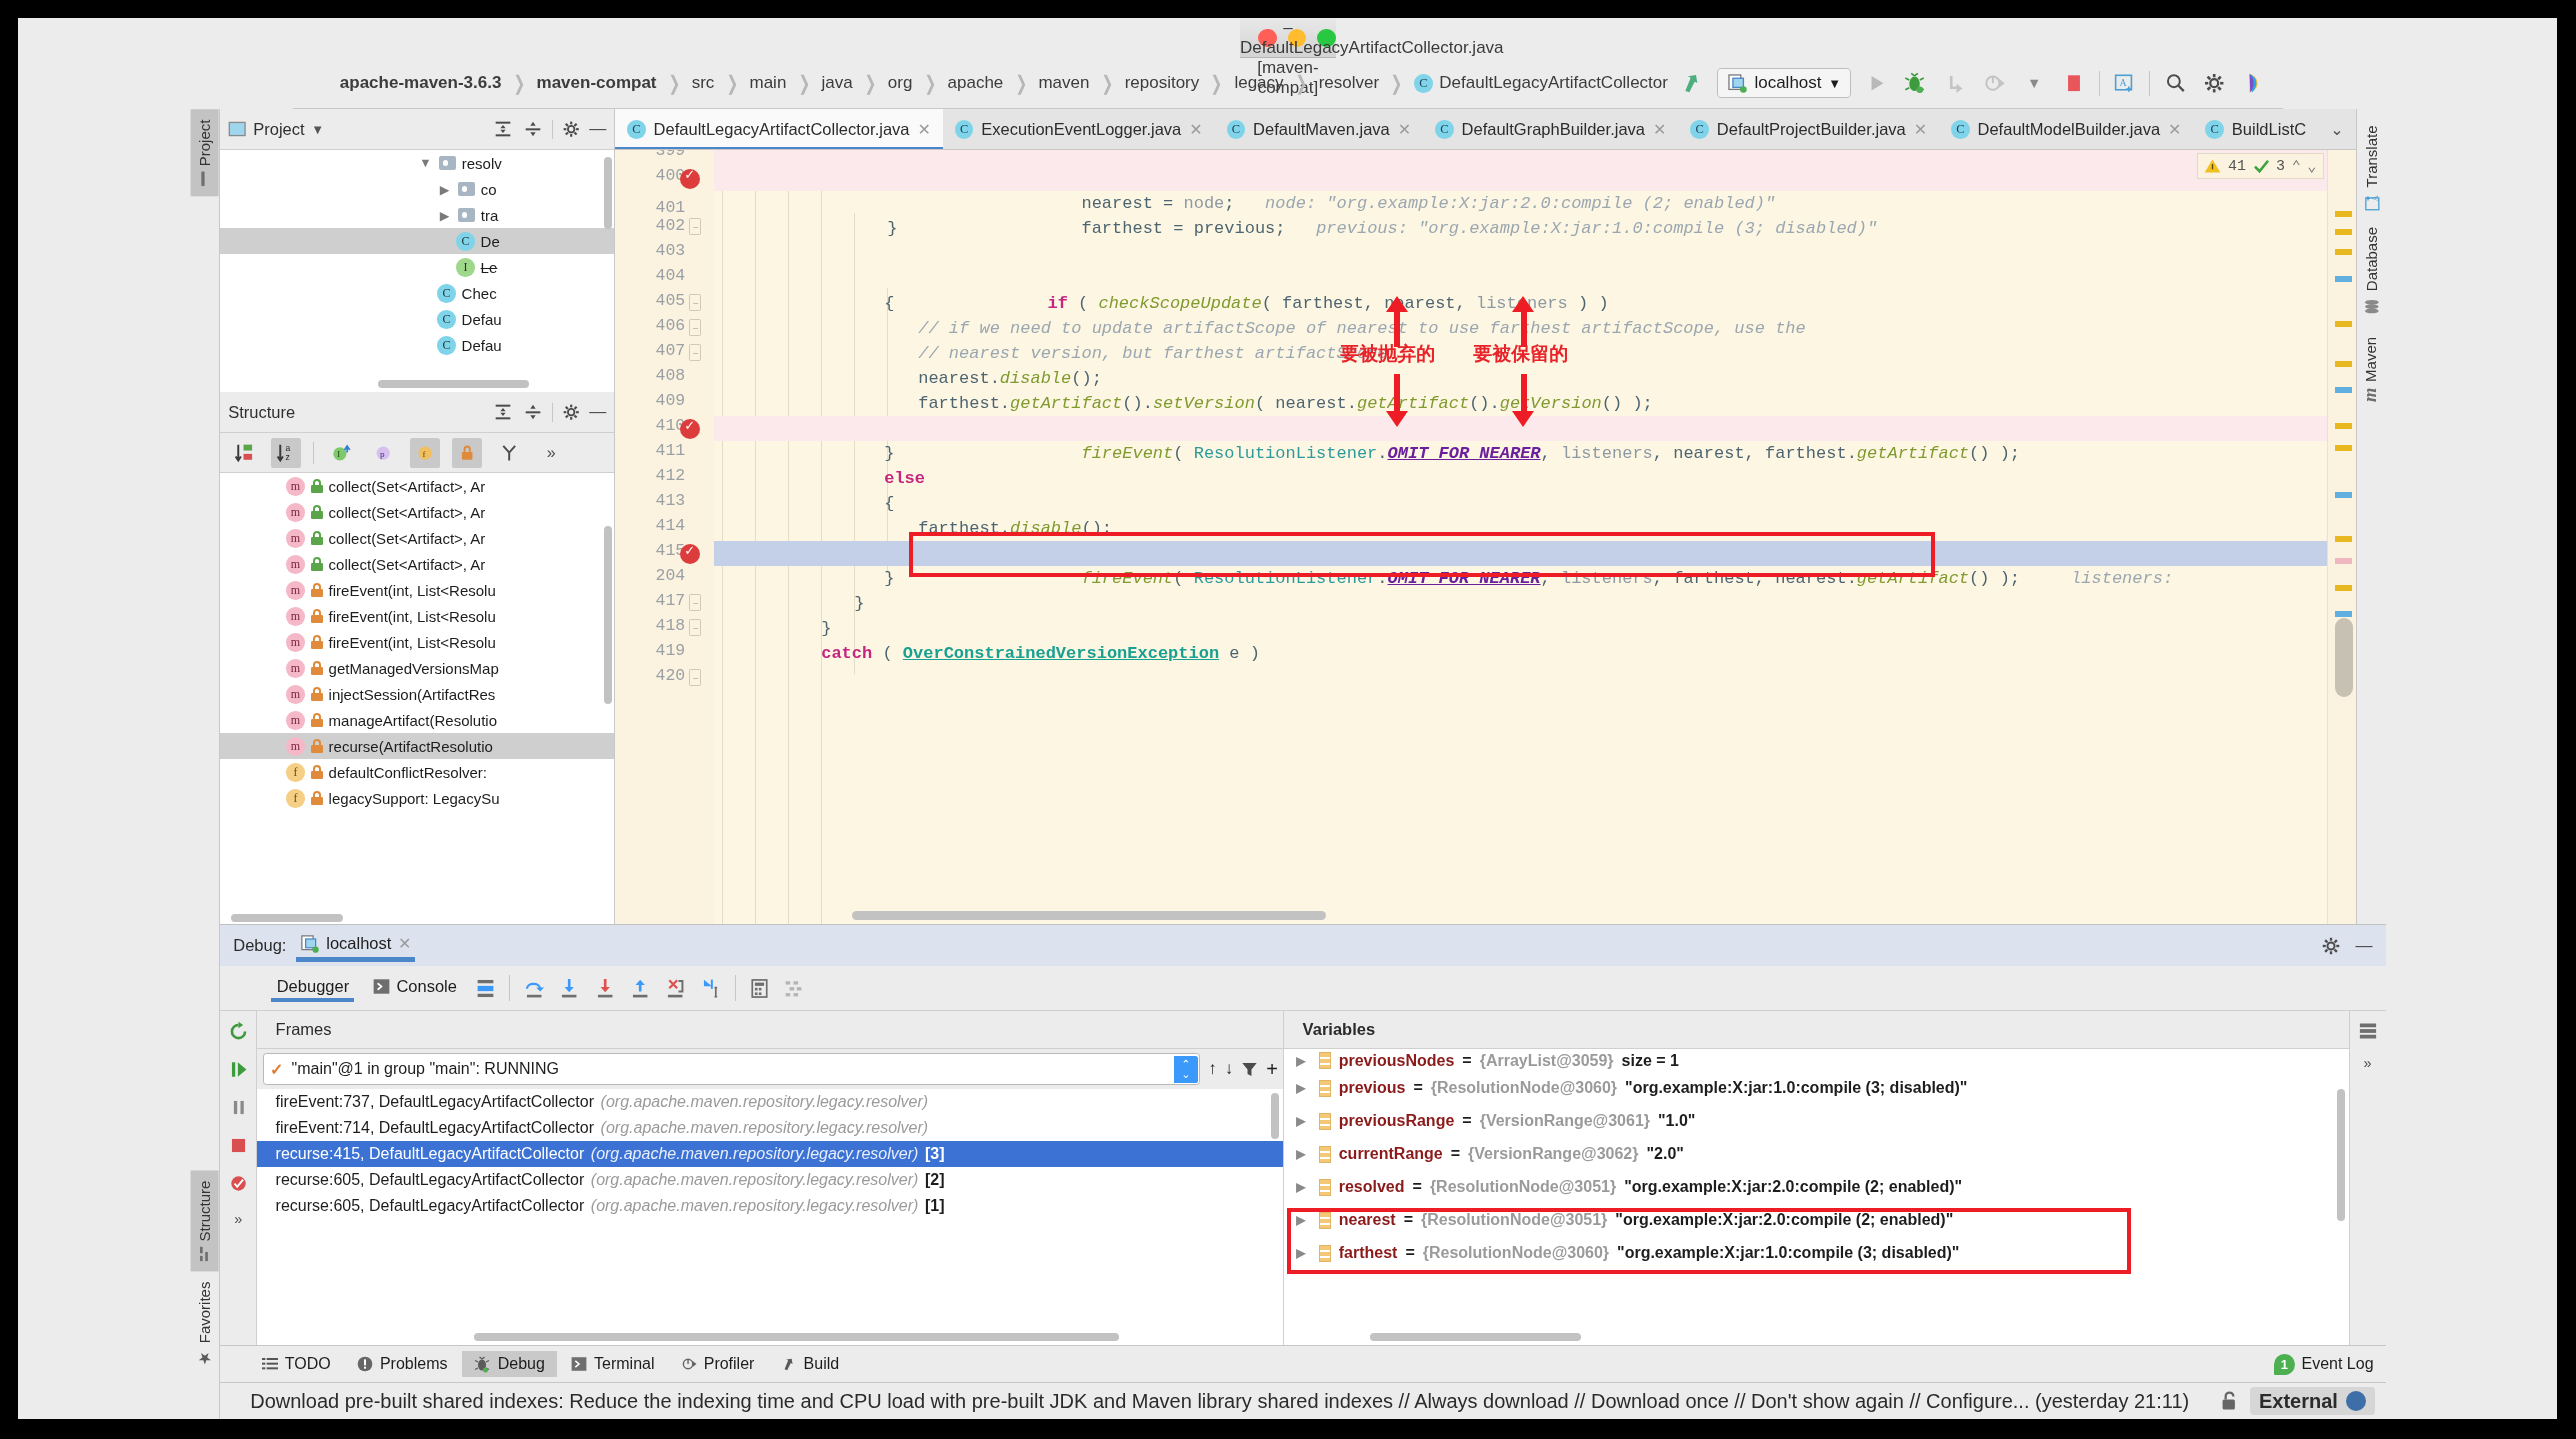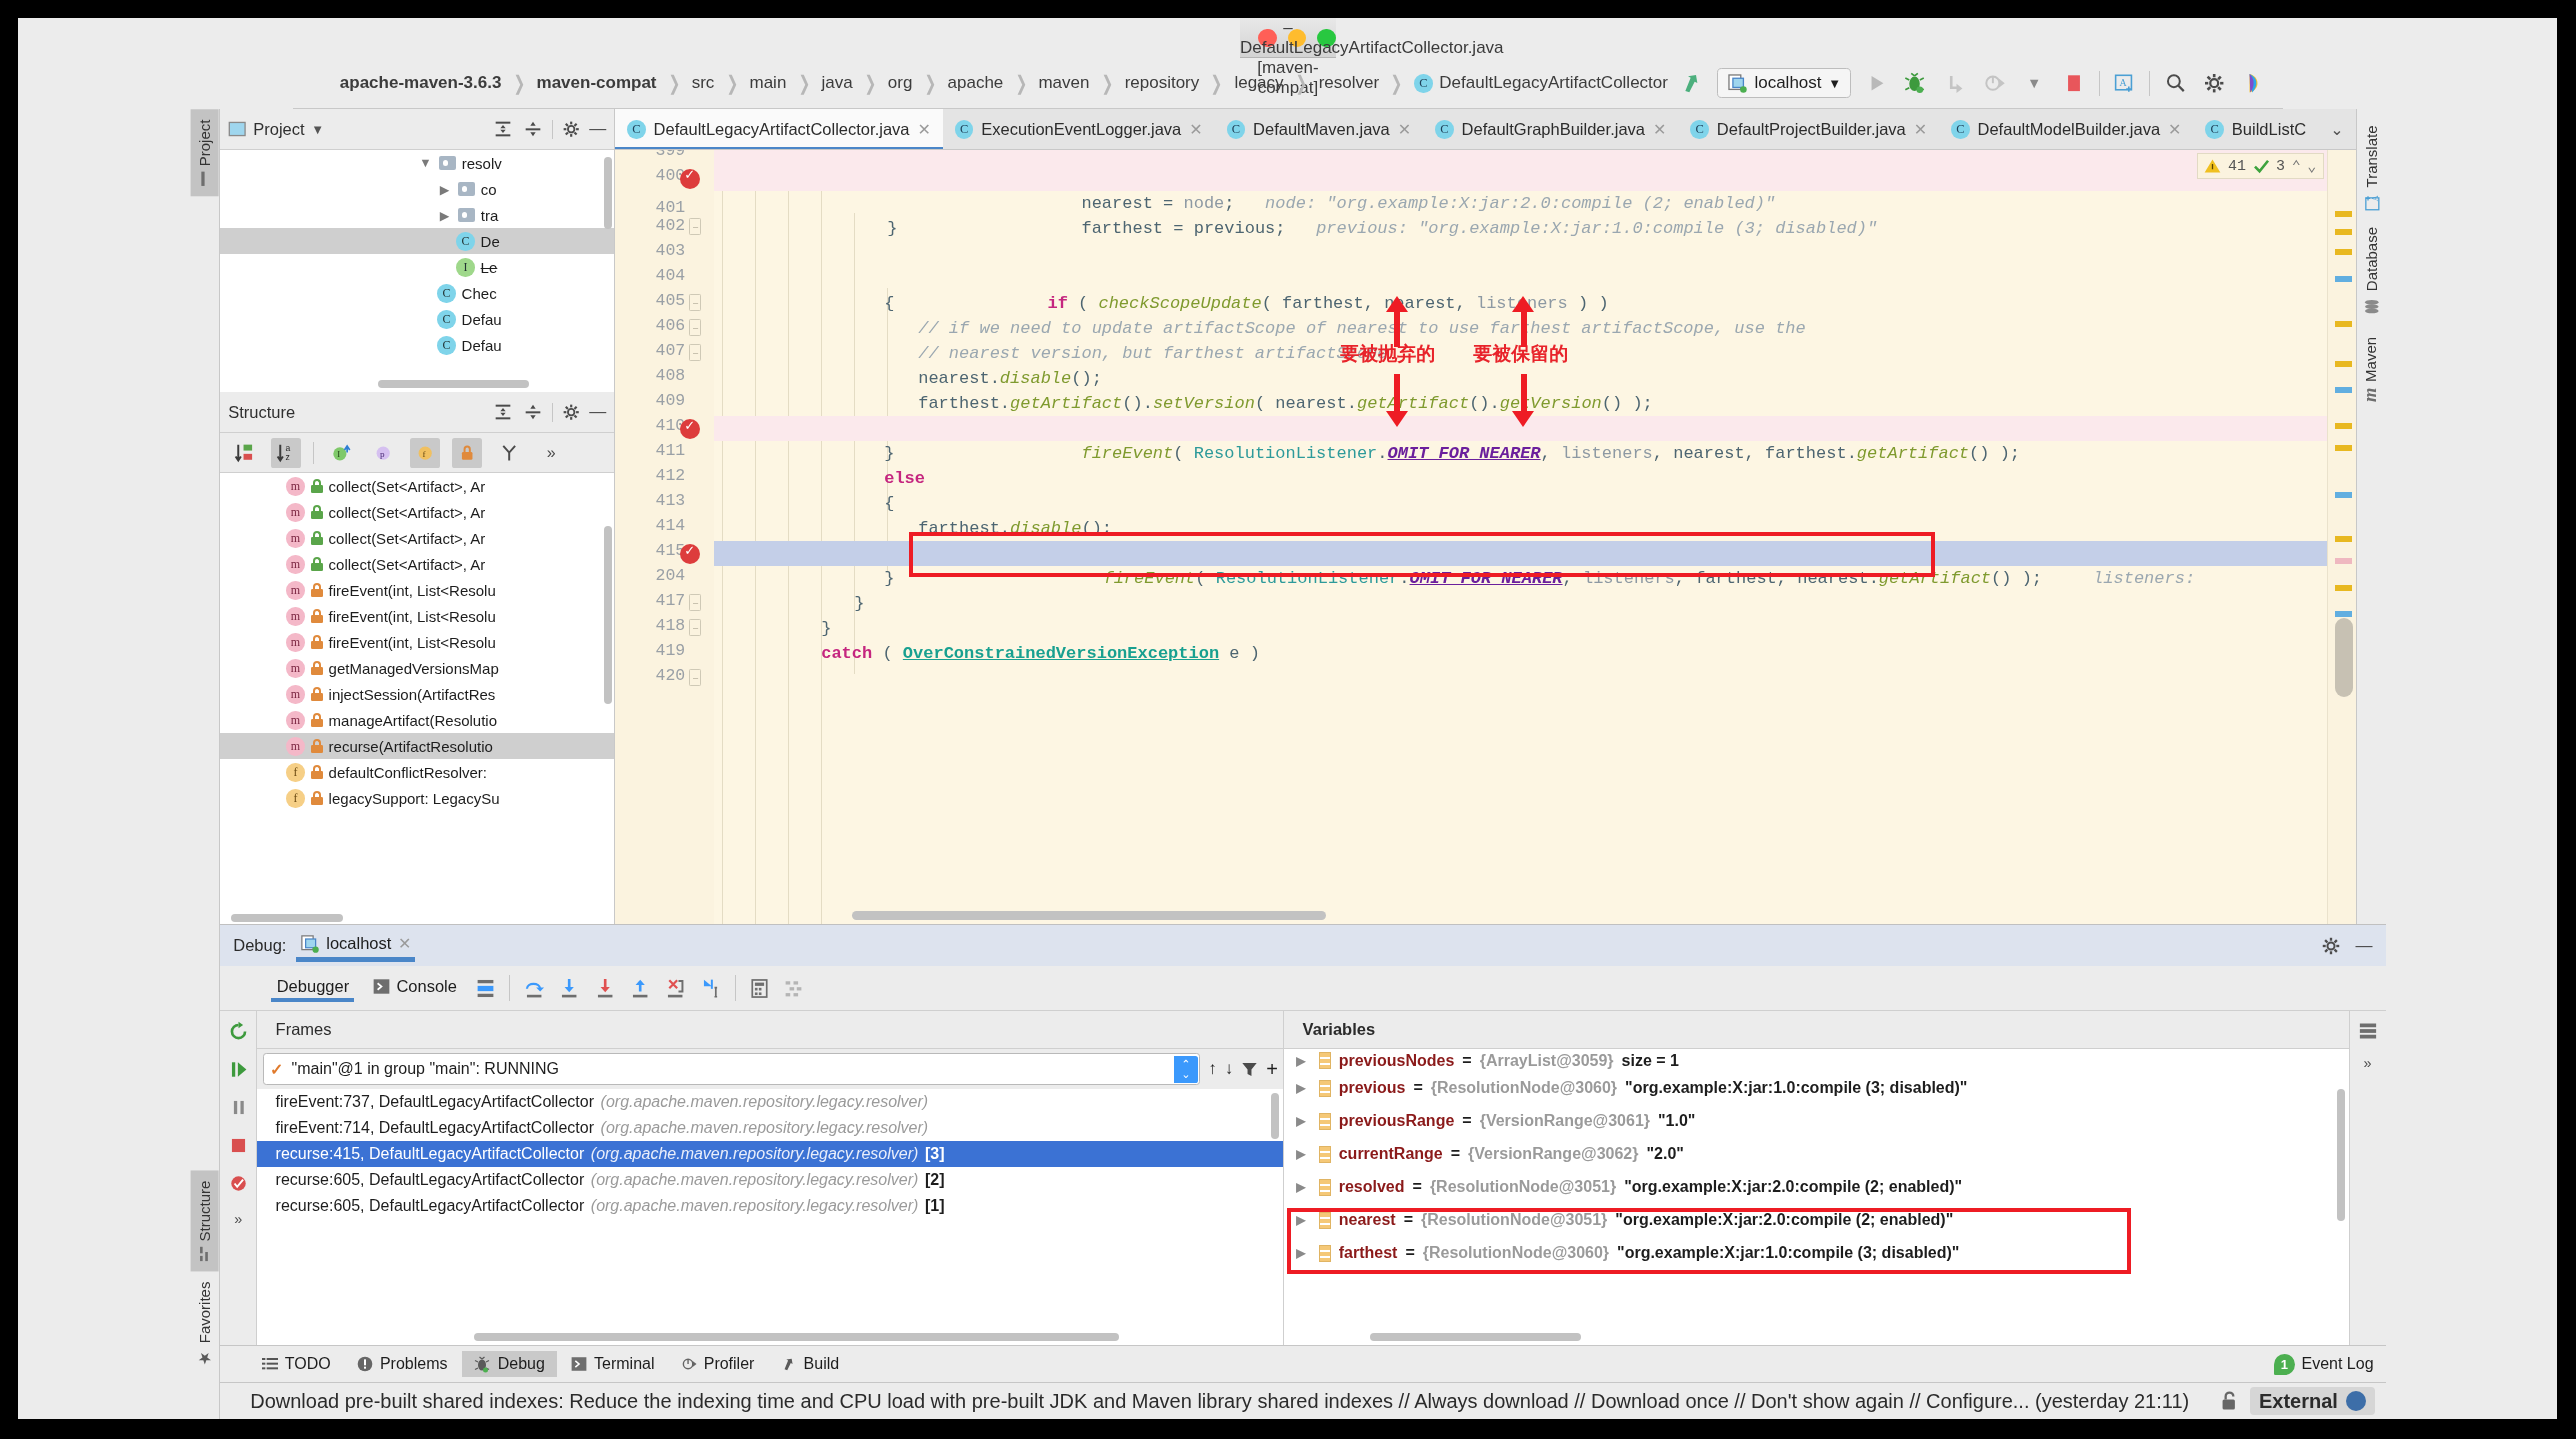--- a/index.html
+++ b/index.html
@@ -96,21 +96,21 @@
   .gnum { position:absolute; right:29px; font-size:16.5px; color:#9aa0a6;
           font-family:"Liberation Mono", monospace; }
   .bp { position:absolute; left:65px; width:20px;height:20px;border-radius:50%;background:#dd3c3c;}
   .bp:after{content:"✓";position:absolute;left:4px;top:-1.3px;color:#fff;font-size:13px;}
   .fold { position:absolute; left:74px; width:12px; height:17px; border:0.7px solid #cfc9b6;
           border-radius:1.3px; color:#b9b3a0; font-size:10.5px; text-align:center; line-height:16px;}
   .code { flex:1; position:relative; font-family:"Liberation Mono", monospace; font-size:17px;
           white-space:pre; overflow:hidden; }
   .cline { position:absolute; left:0; right:0; height:25px; line-height:25px; }
   .hl-pink { background:#fbe9ec; }
-  .hl-blue { background:#c4cfe8;padding-left:22px; }
+  .hl-blue { background:#c4cfe8; }
   .ind { position:absolute; top:0; bottom:0; width:0.7px; background:#e4dcc4;}
   .kw { color:#c5267f; font-weight:bold; }
   .fn { color:#7f9a2e;font-style:italic; }
   .id { color:#4d6571; }
   .cmt { color:#9aa7b0; font-style:italic; }
   .cls { color:#2d9a9a; }
   .const{ color:#6b1f9c; font-weight:bold; font-style:italic; text-decoration:underline;}
   .pun { color:#4d6571; }
   .hint{ color:#9aa7b0; font-style:italic;}
   .link{ color:#18a090; font-weight:bold; text-decoration:underline;}

